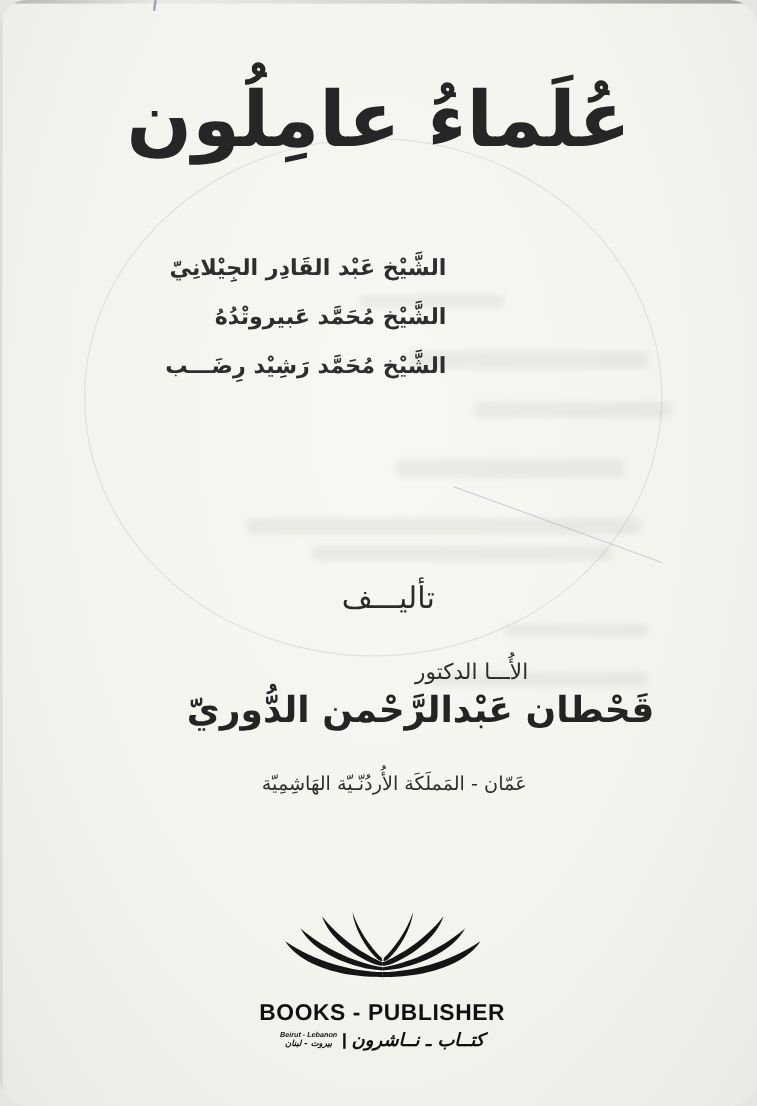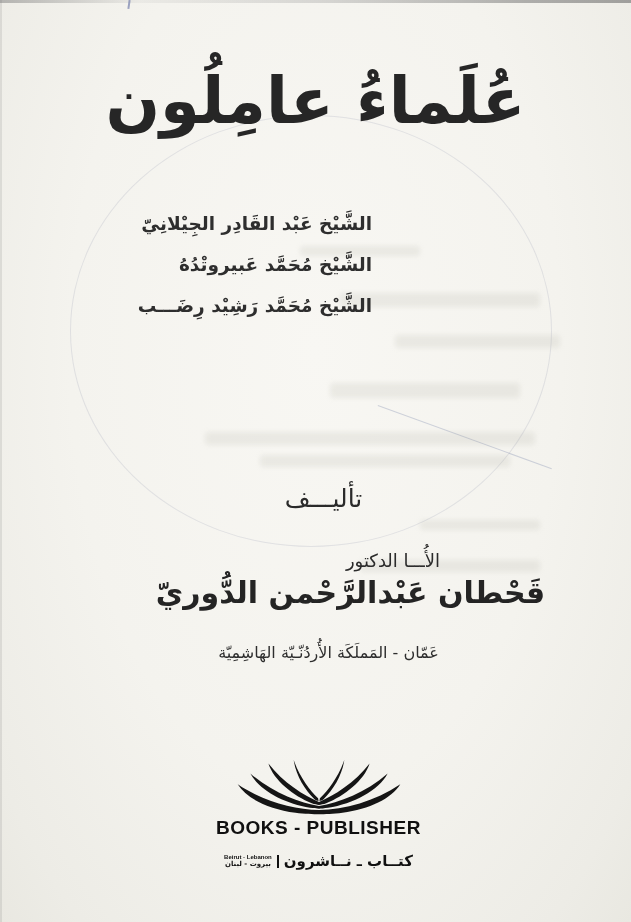--- a/index.html
+++ b/index.html
@@ -1,20 +1,20 @@
 <!DOCTYPE html>
 <html><head>
 <meta charset="utf-8">
 <style>
   html,body{margin:0;padding:0;background:#e6e5e0;}
   .cover{
     position:relative;width:631px;height:922px;overflow:hidden;
     background:
       radial-gradient(ellipse at 50% 38%, #f8f7f3 0%, #f4f3ee 55%, #edece6 88%, #e9e8e1 100%);
-    font-family:"DejaVu Sans",sans-serif;color:#232323;
+    font-family:"DejaVu Sans",sans-serif;color:#232323;border-radius:23px;
   }
   
   .edge-top{position:absolute;top:0;left:0;right:0;height:3px;
     background:linear-gradient(to right, rgba(110,110,110,.45), rgba(170,170,170,.12) 22%,
       rgba(140,140,140,.30) 52%, rgba(105,105,105,.5) 84%, rgba(95,95,95,.55));}
   .edge-left{position:absolute;top:0;left:0;width:2px;height:100%;background:rgba(125,125,125,.18);}
   .blue-tick{position:absolute;left:128px;top:0;width:2px;height:9px;background:#7d87b0;
     transform:rotate(8deg);opacity:.75;}
   
   .ghost-arc{position:absolute;left:70px;top:115px;width:480px;height:430px;border-radius:50%;
@@ -36,22 +36,22 @@
     font-size:18px;white-space:nowrap;color:#2b2b2b;}
   .author-name{position:absolute;top:575px;left:35px;width:631px;text-align:center;direction:rtl;
     font-size:30px;font-weight:bold;white-space:nowrap;color:#242424;}
   .location{position:absolute;top:643px;left:13px;width:631px;text-align:center;direction:rtl;
     font-size:16px;white-space:nowrap;color:#2d2d2d;}
 
   .logo{position:absolute;top:759px;left:0;width:631px;display:flex;flex-direction:column;
     align-items:center;transform:translateX(3px);}
   .logo svg{width:170px;height:56px;display:block;}
   .logo-en{font-family:"Liberation Sans",sans-serif;font-weight:bold;font-size:19px;
-    letter-spacing:.5px;color:#101010;margin-top:2px;white-space:nowrap;}
-  .logo-ar-row{display:flex;align-items:center;gap:5px;margin-top:13px;}
+    letter-spacing:.5px;color:#101010;margin-top:19px;white-space:nowrap;}
+  .logo-ar-row{display:flex;align-items:center;gap:5px;margin-top:2px;font-style:italic;}
   .logo-city{display:flex;flex-direction:column;align-items:center;line-height:1.15;}
   .city-en{font-family:"Liberation Sans",sans-serif;font-size:6px;font-weight:bold;color:#101010;white-space:nowrap;}
   .city-ar{font-size:7px;font-weight:bold;direction:rtl;color:#101010;white-space:nowrap;}
   .logo-divider{width:2px;height:13px;background:#101010;}
   .logo-ar{font-size:15px;font-weight:bold;direction:rtl;color:#101010;white-space:nowrap;text-align:right;}
 </style>
 </head>
 <body>
 
 <div class="cover" lang="ar">

